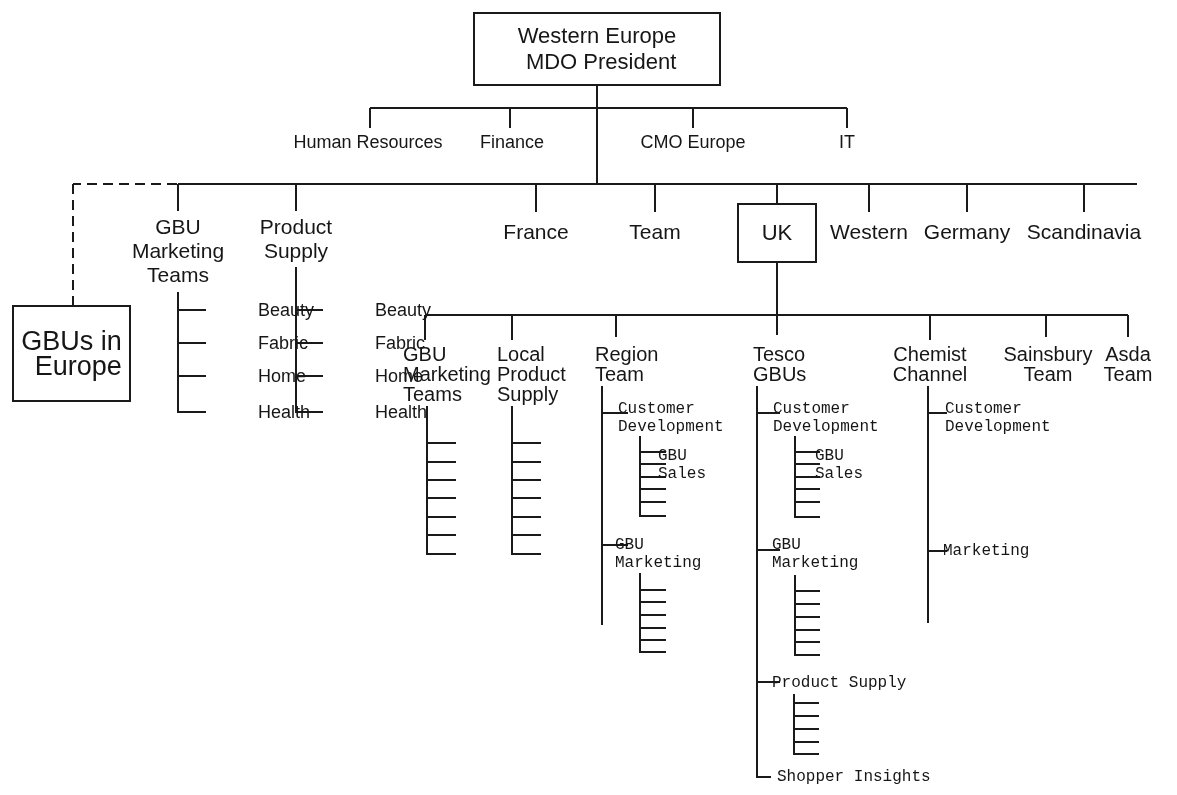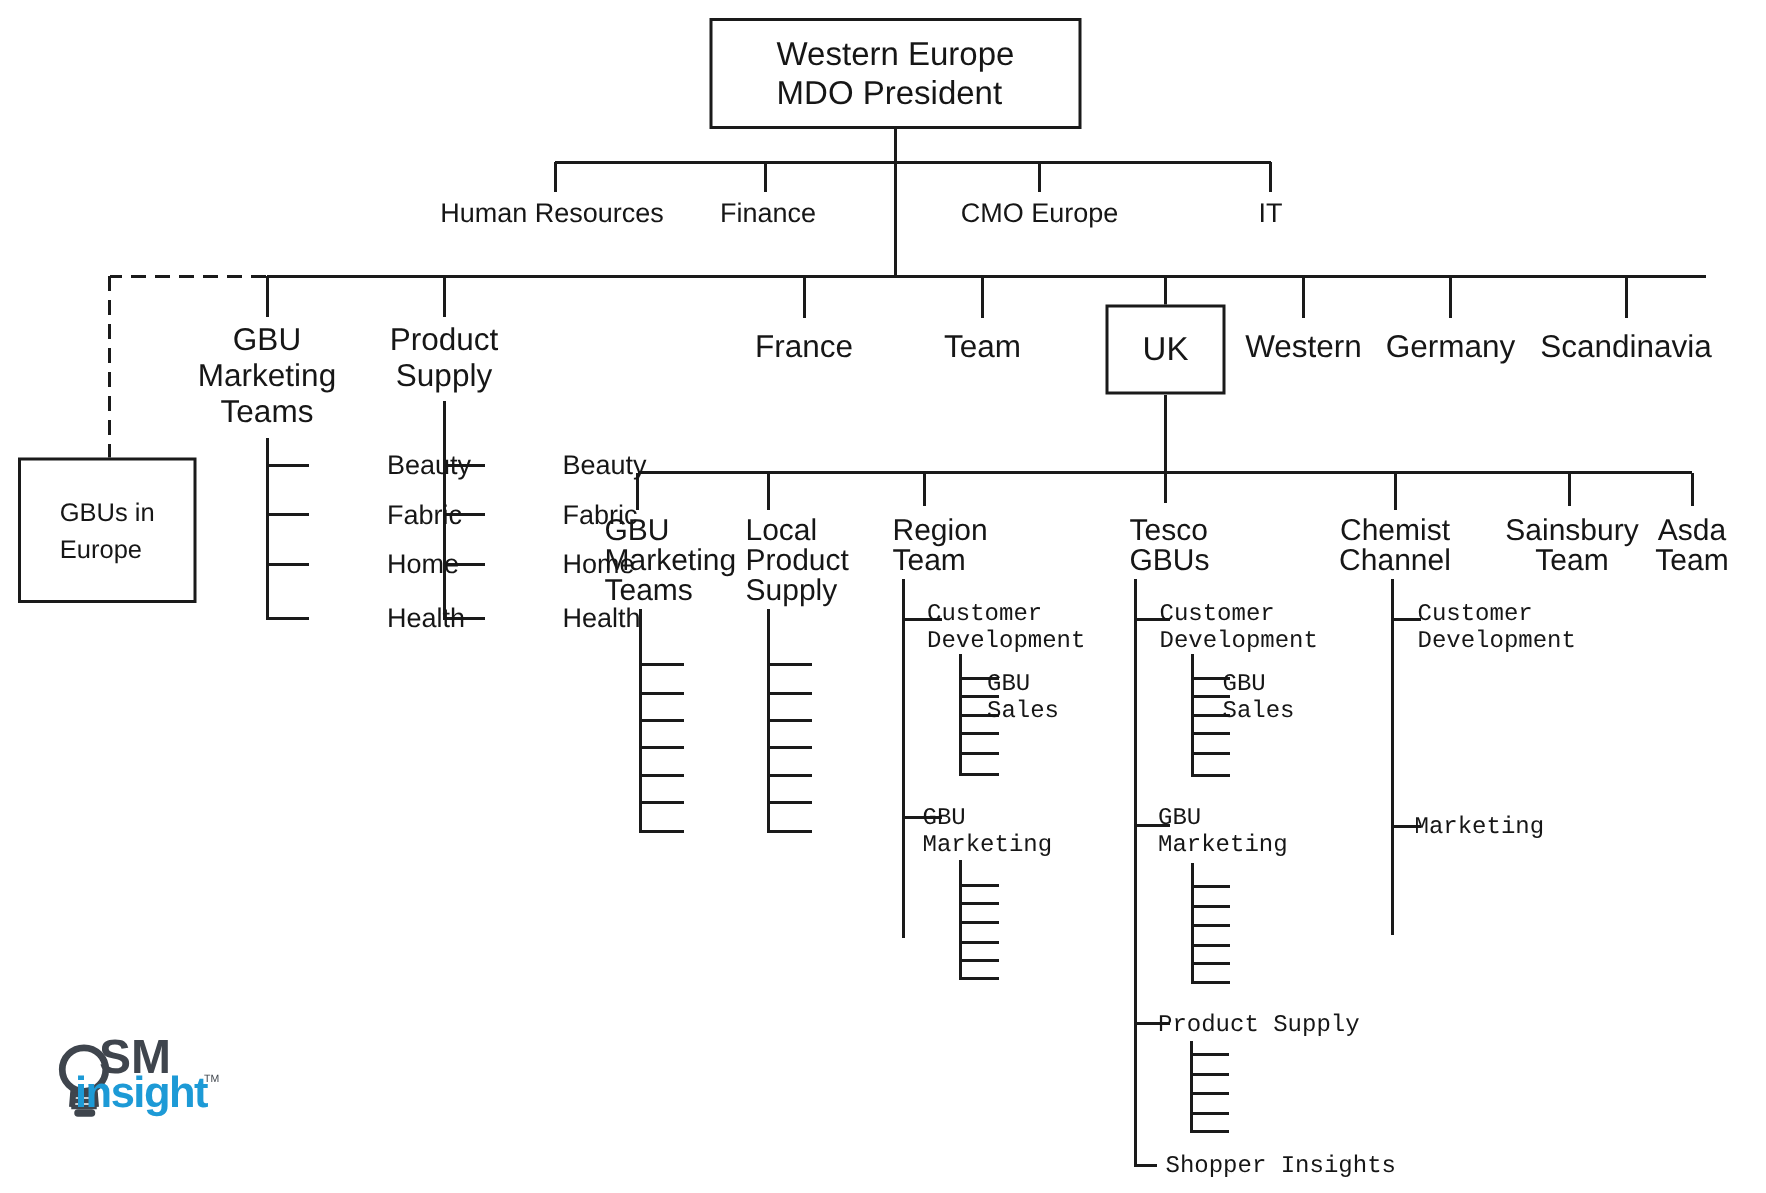--- a/index.html
+++ b/index.html
@@ -3,25 +3,25 @@
 <meta charset="utf-8">
 <style>
   html,body{margin:0;padding:0;background:#ffffff;}
   .stage{
     position:relative;width:1177px;height:795px;background:#ffffff;overflow:hidden;
     font-family:"Liberation Sans","DejaVu Sans",sans-serif;color:#161616;
   }
   .lines{position:absolute;left:0;top:0;}
   .box{
     position:absolute;border:2px solid #1a1a1a;background:#ffffff;
-    display:flex;align-items:center;justify-content:center;text-align:left;
+    display:flex;align-items:center;justify-content:center;text-align:right;
     white-space:pre-line;box-sizing:border-box;
   }
   .box-president{left:473px;top:12px;width:248px;height:74px;font-size:22px;line-height:26px;}
-  .box-gbus{left:12px;top:305px;width:119px;height:97px;font-size:17px;line-height:25px;}
+  .box-gbus{left:12px;top:305px;width:119px;height:97px;font-size:27px;line-height:25px;}
   .box-uk{left:737px;top:203px;width:80px;height:60px;font-size:22px;}
   .lbl{position:absolute;white-space:pre-line;}
   .c{transform:translateX(-50%);text-align:center;}
   .lbl-staff{font-size:18px;line-height:20px;}
   .lbl-country{font-size:21px;line-height:23px;}
   .lbl-branch{font-size:21px;line-height:24px;}
   .lbl-cat{font-size:18px;line-height:20px;margin-left:48px;}
   .lbl-team{font-size:20px;line-height:20px;}
   .lbl-sub{font-size:16px;line-height:18px;font-family:Liberation Mono, monospace;}
   .logo{position:absolute;left:34px;top:684px;width:130px;height:78px;}
@@ -113,27 +113,14 @@
 Sales</div>
   <div class="lbl lbl-sub" style="left:772px;top:536px">GBU
 Marketing</div>
   <div class="lbl lbl-sub" style="left:772px;top:674px">Product Supply</div>
   <div class="lbl lbl-sub" style="left:777px;top:768px">Shopper Insights</div>
 
   <div class="lbl lbl-sub" style="left:945px;top:400px">Customer
 Development</div>
   <div class="lbl lbl-sub" style="left:943px;top:542px">Marketing</div>
 
-  <div class="logo">
-    <svg class="bulb" width="48" height="64" viewBox="0 0 48 64">
-      <g fill="none" stroke="#3f454d">
-        <circle cx="22" cy="17" r="14.5" stroke-width="4.5"></circle>
-        <path d="M15 30 L14 42 M29 30 L30 42" stroke-width="4"></path>
-        <path d="M13 34 H31 M13 38 H31 M13.5 42 H30.5" stroke-width="3"></path>
-        <path d="M18 46 H27" stroke-width="5" stroke-linecap="round"></path>
-      </g>
-    </svg>
-    <span class="logo-sm">SM</span>
-    <span class="logo-insight">insight</span>
-    <span class="logo-tm">TM</span>
-  </div>
 
 </div>
 
 </body></html>

